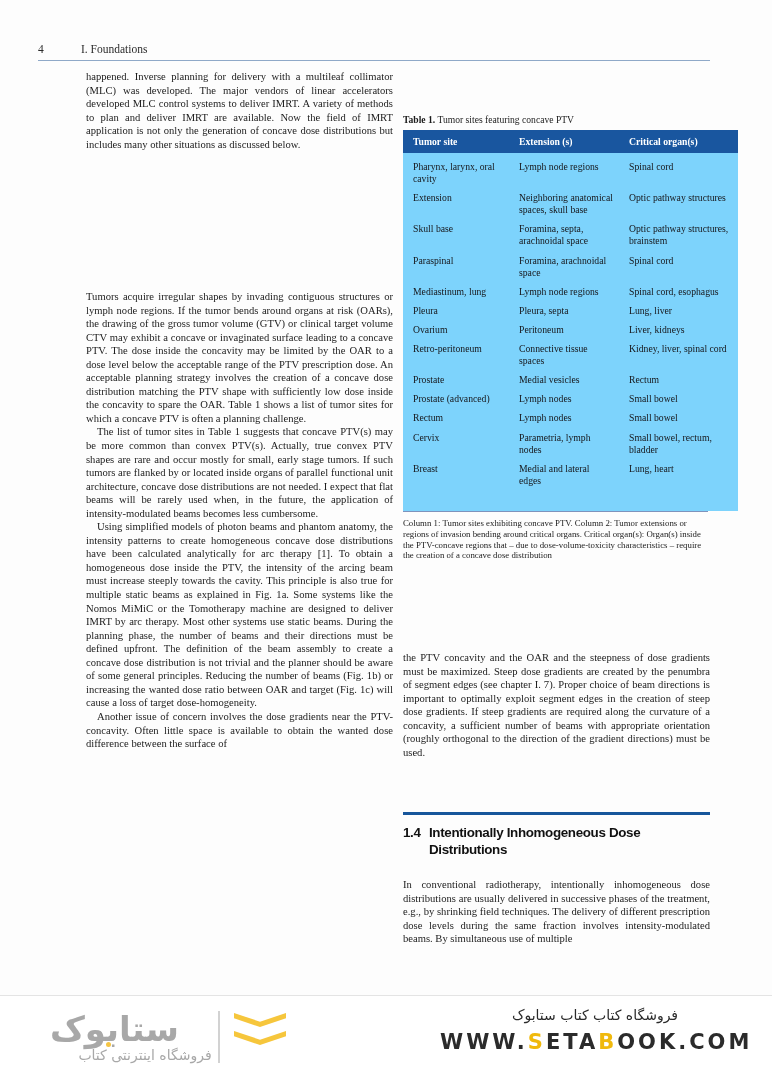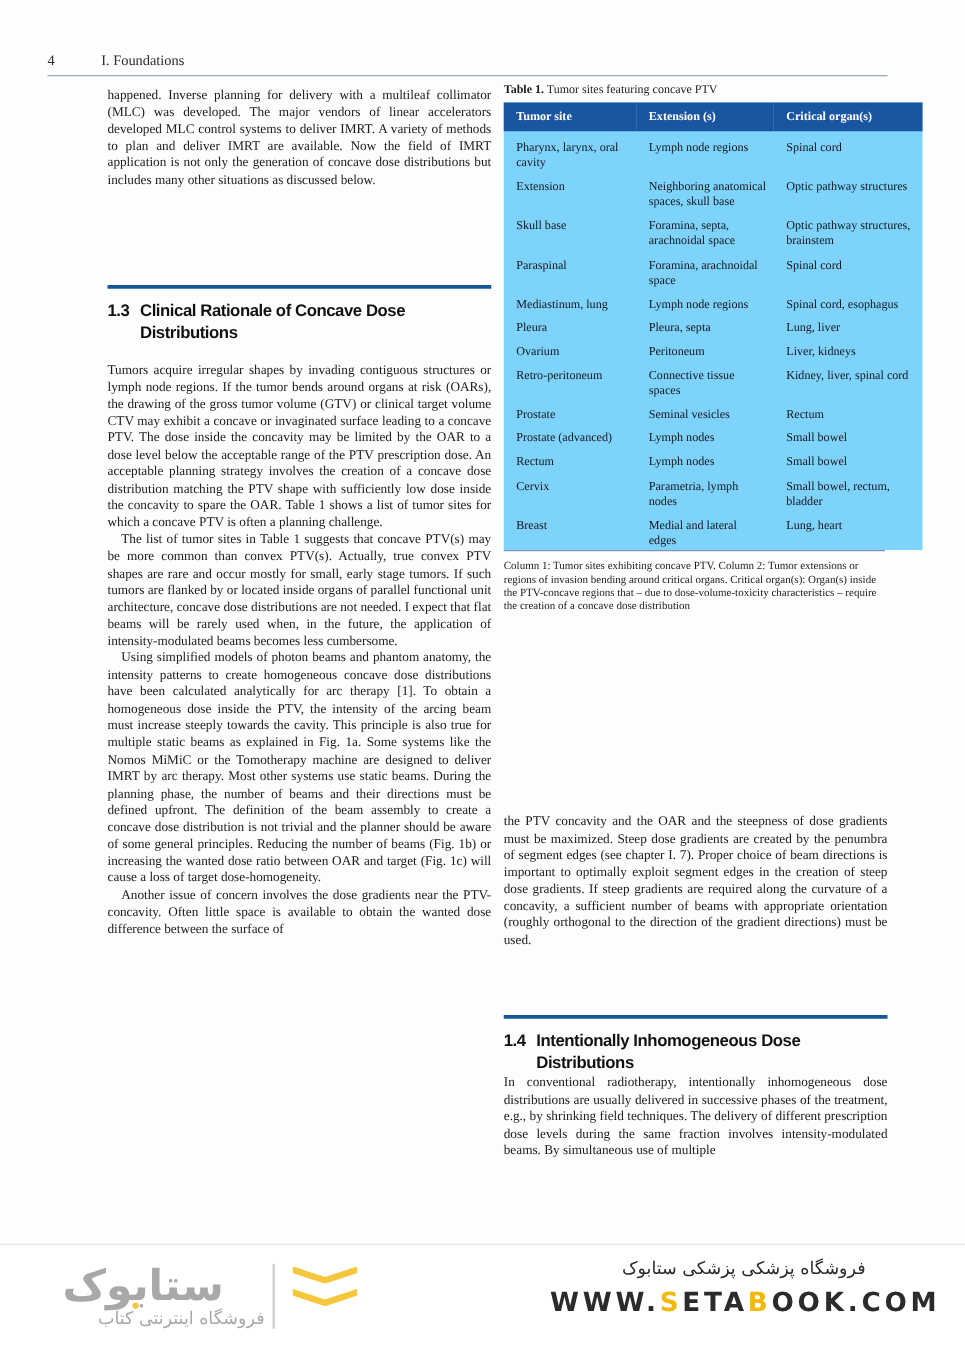--- a/index.html
+++ b/index.html
@@ -112,20 +112,21 @@
     left: 403px;
     top: 66px;
     width: 305px;
   }
   .tbl-caption {
     font-family: "Liberation Serif", serif;
     font-size: 9.6px;
     color: #1b1b1b;
     margin-bottom: 5px;
     white-space: nowrap;
+    margin-top: 48px;
   }
   .tbl-caption b { font-weight: bold; }
   table.sites {
     border-collapse: collapse;
     width: 305px;
     background: #7dd3fc;
     table-layout: fixed;
   }
   table.sites thead th {
     background: #19569f;
@@ -140,21 +141,21 @@
   table.sites tbody td {
     font-family: "Liberation Serif", serif;
     font-size: 9.7px;
     line-height: 12.1px;
     color: #16161a;
     padding: 3.5px 6px 3.5px 10px;
     vertical-align: top;
     border: none;
   }
   table.sites tbody tr:first-child td { padding-top: 8px; }
-  table.sites tbody tr:last-child td { padding-bottom: 1px; }
+  table.sites tbody tr:last-child td { padding-bottom: 24px; }
   .cw1 { width: 96px; }
   .cw2 { width: 100px; }
   .cw3 { width: 109px; }
   .tbl-rule {
     width: 305px;
     height: 1.6px;
     background: #7f93bc;
   }
   .tbl-note {
     font-family: "Liberation Serif", serif;
@@ -275,24 +276,20 @@
     <div class="runhead">
       <span class="folio">4</span>
       <span class="partname">I. Foundations</span>
       <div class="rule"></div>
     </div>
 
     <div class="col col-left" style="top:70px; height:110px;">
       <p class="para">happened. Inverse planning for delivery with a multileaf collimator (MLC) was developed. The major vendors of linear accelerators developed MLC control systems to deliver IMRT. A variety of methods to plan and deliver IMRT are available. Now the field of IMRT application is not only the generation of concave dose distributions but includes many other situations as discussed below.</p>
     </div>
 
-    <div class="sec" style="left:86px; top:228px;">
-      <div class="bar"></div>
-      <h2><span class="num">1.3</span><span class="txt">Clinical Rationale of Concave Dose Distributions</span></h2>
-    </div>
 
     <div class="col col-left" style="top:290px; height:692px;">
       <p class="para">Tumors acquire irregular shapes by invading contiguous structures or lymph node regions. If the tumor bends around organs at risk (OARs), the drawing of the gross tumor volume (GTV) or clinical target volume CTV may exhibit a concave or invaginated surface leading to a concave PTV. The dose inside the concavity may be limited by the OAR to a dose level below the acceptable range of the PTV prescription dose. An acceptable planning strategy involves the creation of a concave dose distribution matching the PTV shape with sufficiently low dose inside the concavity to spare the OAR. Table 1 shows a list of tumor sites for which a concave PTV is often a planning challenge.</p>
       <p class="para">The list of tumor sites in Table 1 suggests that concave PTV(s) may be more common than convex PTV(s). Actually, true convex PTV shapes are rare and occur mostly for small, early stage tumors. If such tumors are flanked by or located inside organs of parallel functional unit architecture, concave dose distributions are not needed. I expect that flat beams will be rarely used when, in the future, the application of intensity-modulated beams becomes less cumbersome.</p>
       <p class="para">Using simplified models of photon beams and phantom anatomy, the intensity patterns to create homogeneous concave dose distributions have been calculated analytically for arc therapy [1]. To obtain a homogeneous dose inside the PTV, the intensity of the arcing beam must increase steeply towards the cavity. This principle is also true for multiple static beams as explained in Fig. 1a. Some systems like the Nomos MiMiC or the Tomotherapy machine are designed to deliver IMRT by arc therapy. Most other systems use static beams. During the planning phase, the number of beams and their directions must be defined upfront. The definition of the beam assembly to create a concave dose distribution is not trivial and the planner should be aware of some general principles. Reducing the number of beams (Fig. 1b) or increasing the wanted dose ratio between OAR and target (Fig. 1c) will cause a loss of target dose-homogeneity.</p>
       <p class="para">Another issue of concern involves the dose gradients near the PTV-concavity. Often little space is available to obtain the wanted dose difference between the surface of</p>
     </div>
 
     <div class="tbl-wrap">
       <div class="tbl-caption">
@@ -343,21 +340,21 @@
             <td class="cw2">Peritoneum</td>
             <td class="cw3">Liver, kidneys</td>
           </tr>
           <tr>
             <td class="cw1">Retro-peritoneum</td>
             <td class="cw2">Connective tissue spaces</td>
             <td class="cw3">Kidney, liver, spinal cord</td>
           </tr>
           <tr>
             <td class="cw1">Prostate</td>
-            <td class="cw2">Seminal vesicles</td>
+            <td class="cw2">Medial vesicles</td>
             <td class="cw3">Rectum</td>
           </tr>
           <tr>
             <td class="cw1">Prostate (advanced)</td>
             <td class="cw2">Lymph nodes</td>
             <td class="cw3">Small bowel</td>
           </tr>
           <tr>
             <td class="cw1">Rectum</td>
             <td class="cw2">Lymph nodes</td>
@@ -381,38 +378,38 @@
 
     <div class="col col-right" style="top:651px; height:150px;">
       <p class="para">the PTV concavity and the OAR and the steepness of dose gradients must be maximized. Steep dose gradients are created by the penumbra of segment edges (see chapter I. 7). Proper choice of beam directions is important to optimally exploit segment edges in the creation of steep dose gradients. If steep gradients are required along the curvature of a concavity, a sufficient number of beams with appropriate orientation (roughly orthogonal to the direction of the gradient directions) must be used.</p>
     </div>
 
     <div class="sec" style="left:403px; top:812px;">
       <div class="bar"></div>
       <h2><span class="num">1.4</span><span class="txt">Intentionally Inhomogeneous Dose Distributions</span></h2>
     </div>
 
-    <div class="col col-right" style="top:860px; height:110px;">
+    <div class="col col-right" style="top:878px; height:110px;">
       <p class="para">In conventional radiotherapy, intentionally inhomogeneous dose distributions are usually delivered in successive phases of the treatment, e.g., by shrinking field techniques. The delivery of different prescription dose levels during the same fraction involves intensity-modulated beams. By simultaneous use of multiple</p>
     </div>
 
   </div>
 
   <div class="footer">
     <div class="seam"></div>
 
     <div class="brand-left">
       <div class="logo-word">ستابوک</div>
       <div class="logo-dot"></div>
       <div class="logo-sub">فروشگاه اینترنتی کتاب</div>
       <div class="logo-divider"></div>
       <div class="chev-mark">
         <div class="chev c1"></div>
         <div class="chev c2"></div>
       </div>
     </div>
 
     <div class="brand-right">
-      <div class="brand-fa">فروشگاه پزشکی پزشکی ستابوک</div>
+      <div class="brand-fa">فروشگاه کتاب کتاب ستابوک</div>
       <div class="brand-url"><span>WWW.</span><span class="hl">S</span><span>ETA</span><span class="hl">B</span><span>OOK.COM</span></div>
     </div>
   </div>
 </div>
 
 </body></html>

